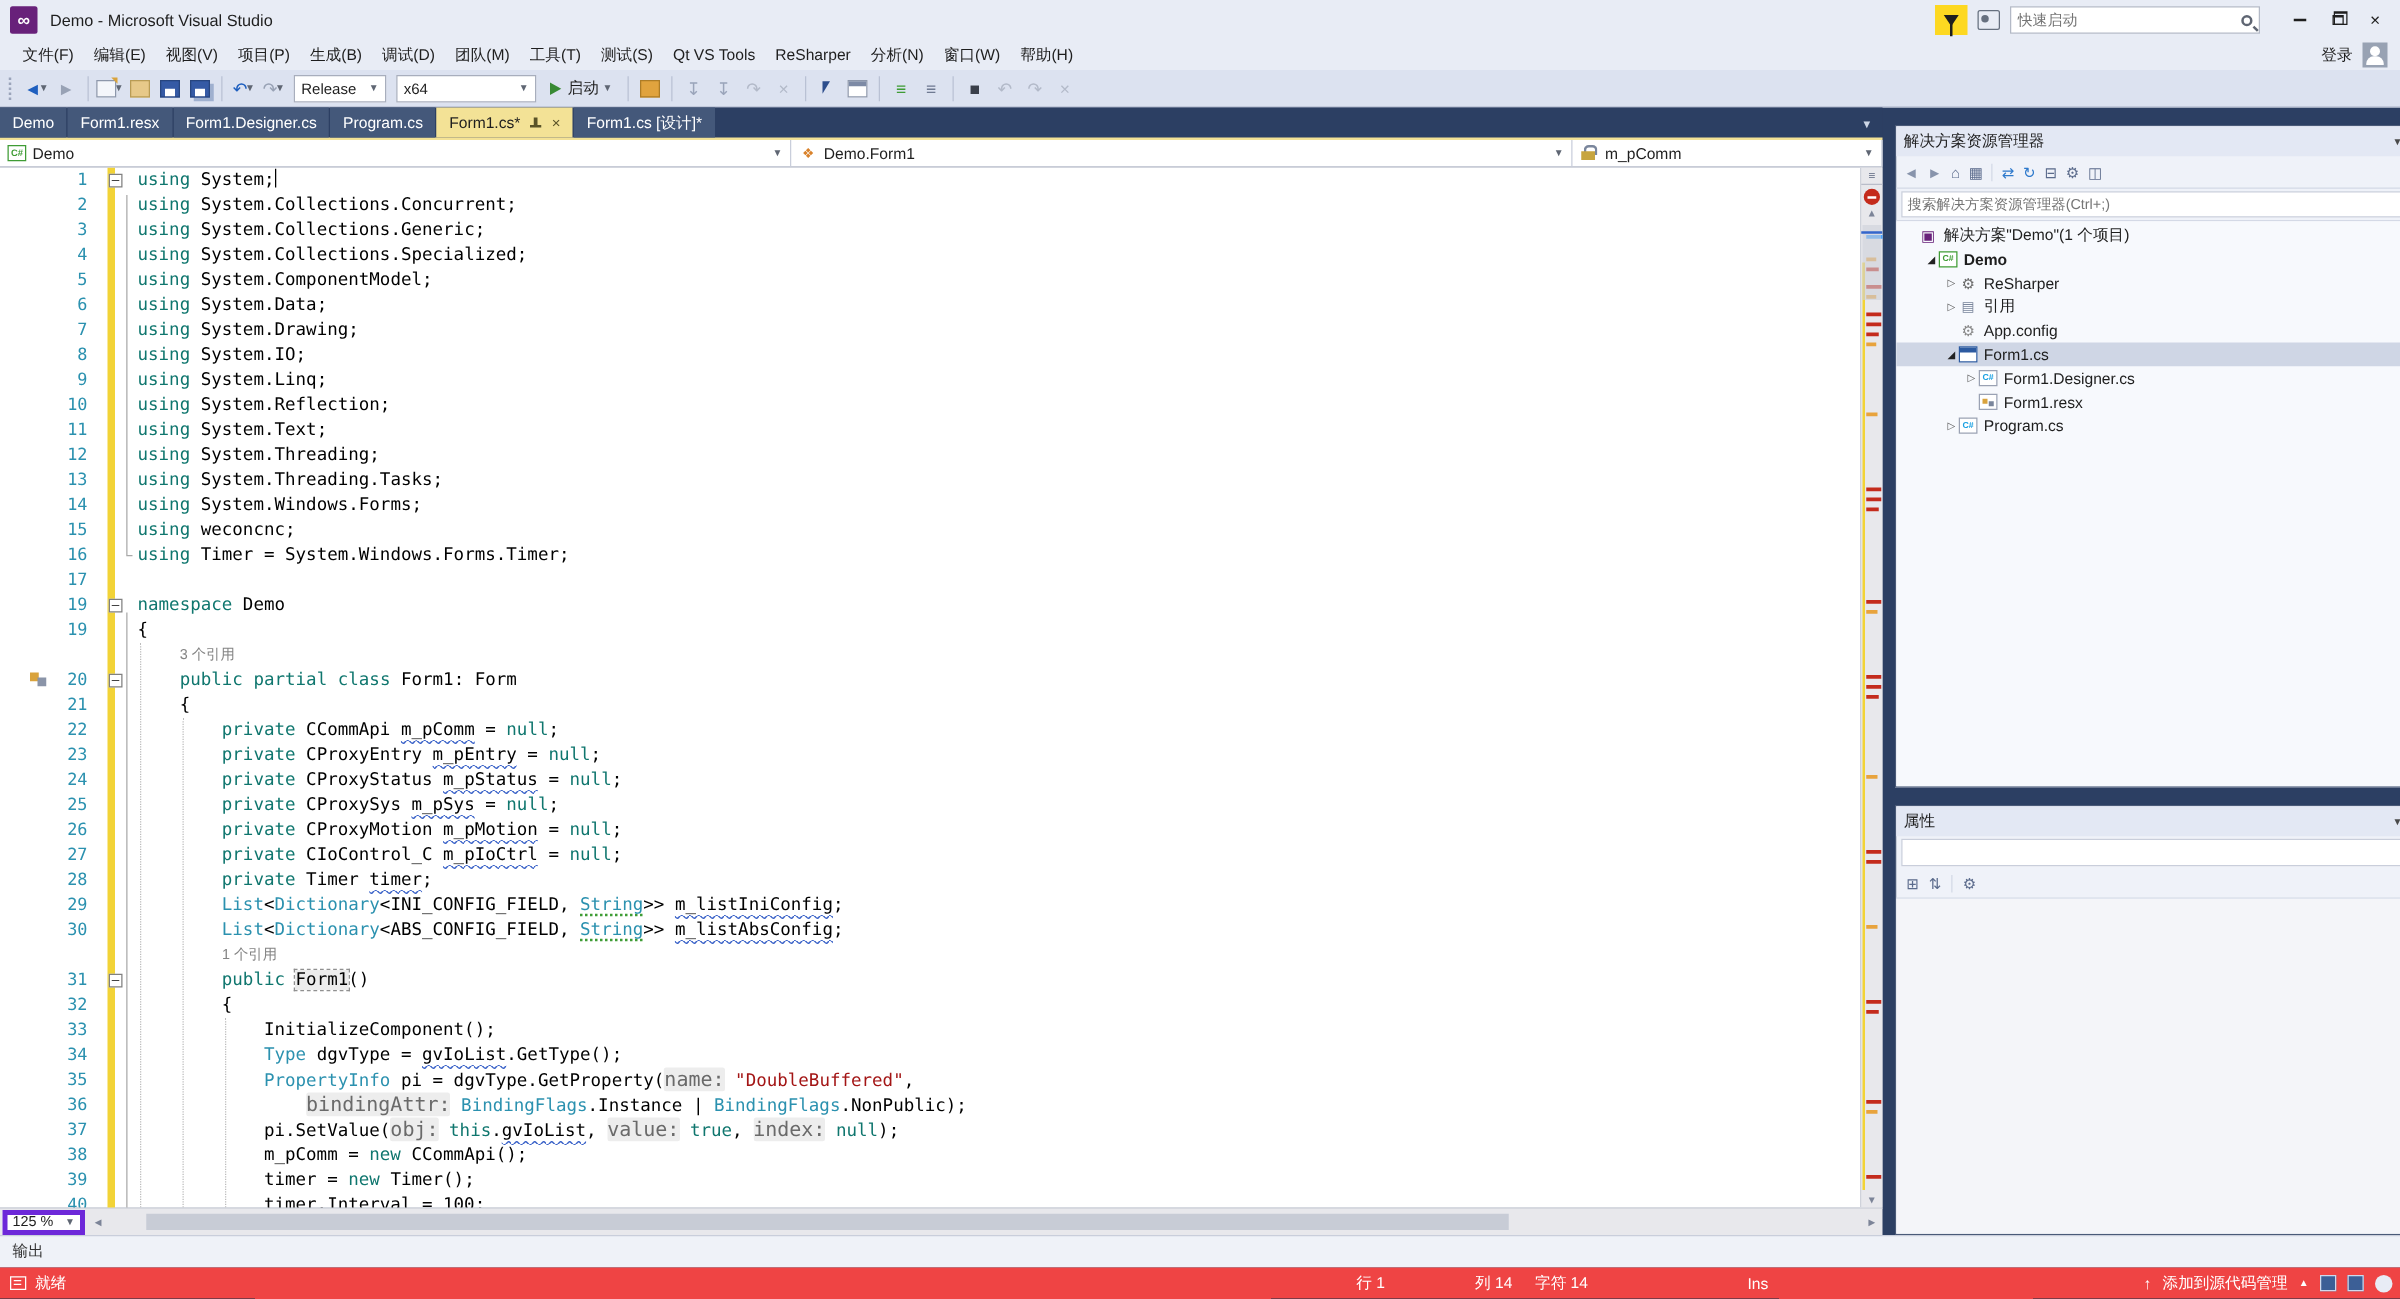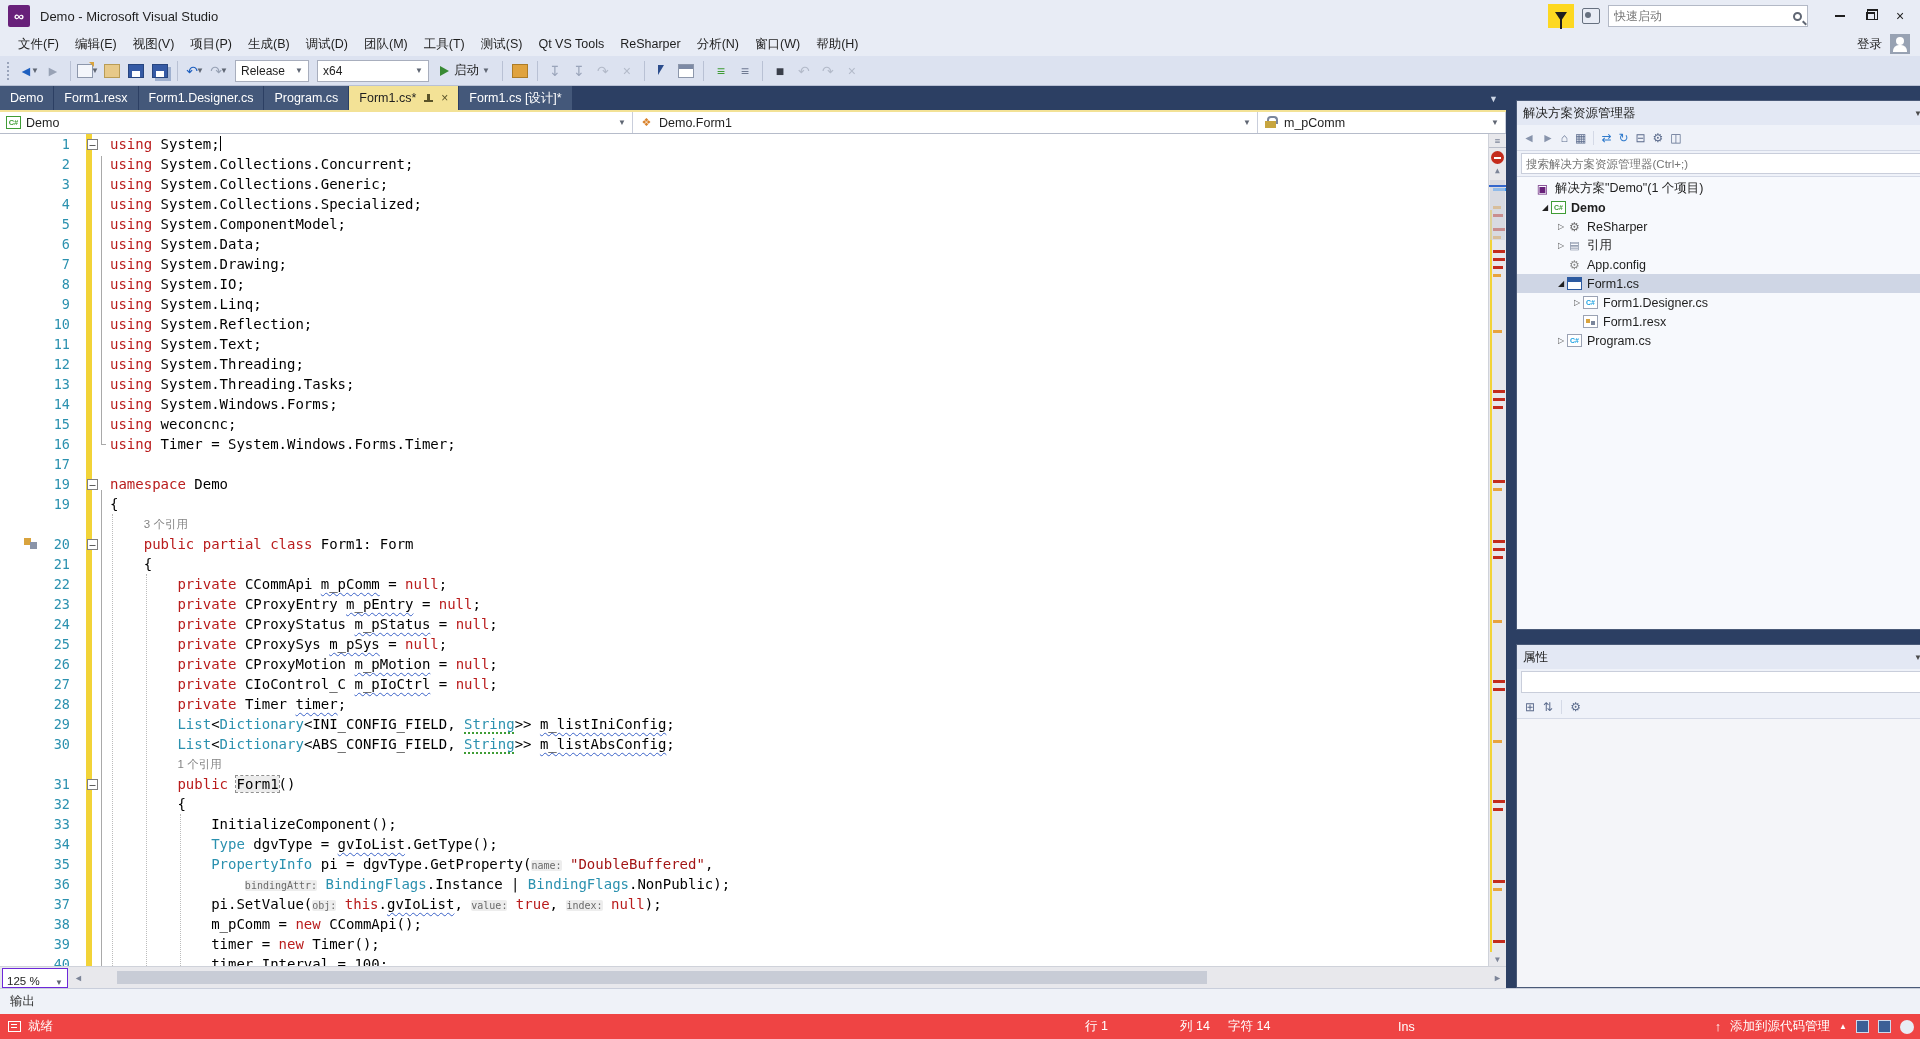--- a/index.html
+++ b/index.html
@@ -91,24 +91,24 @@
   .overlay { position:absolute; z-index:0; }
   .changebar { left:86px; width:6px; top:0; height:840px; background:#f2d337; }
   .guide { border-left:1px dotted #bcbcbc; width:1px; }
   .scopeline { border-left:1px solid #a9a9a9; width:1px; left:101px; }
   .scopefoot { height:1px; width:5px; background:#a9a9a9; left:101px; }
   .crow { position:relative; z-index:1; height:20px; line-height:20px; display:flex; white-space:pre; }
   .crow .ln { width:84px; text-align:right; padding-right:14px; color:#2b91af; flex:none; font-size:13.5px; }
   .crow .fold { width:26px; flex:none; position:relative; }
   .foldbox { position:absolute; left:3px; top:5px; width:11px; height:11px; border:1px solid #808080; background:#fff; color:#1e1e1e; font-size:10px; line-height:9px; text-align:center; z-index:2; }
   .crow .txt { flex:1; color:#000; }
-  .seg-k { color:#b91c1c; }
+  .seg-k { color:#0f766e; }
   .seg-t { color:#2b91af; }
   .seg-s { color:#a31515; }
-  .seg-h { color:#6a6a6a; background:#ededed; border-radius:2px; font-size:10px; }
+  .seg-h { color:#6a6a6a; background:#ededed; border-radius:2px; font-size:16px; }
   .seg-w { text-decoration:underline wavy #3a62c8 1px; text-underline-offset:3px; }
   .seg-g { color:#2b91af; text-decoration:underline dotted #3f9c35 2px; text-underline-offset:3px; }
   .seg-b { background:#ececec; outline:1px dashed #909090; }
   .cl-row .txt { color:#848484; font-size:11.5px; font-family:"Liberation Sans",sans-serif; }
   .caret { display:inline-block; width:1.5px; height:15px; background:#000; vertical-align:-2px; }
   .gutter-ic { position:absolute; left:24px; top:404px; z-index:2; width:16px; height:12px; }
   .gutter-ic i { position:absolute; width:7px; height:7px; }
   .gutter-ic i:first-child { left:0; top:0; background:#d9a33d; }
   .gutter-ic i:last-child { left:6px; top:4px; background:#8a94a8; }
 
@@ -117,21 +117,21 @@
   .ms-status { width:13px; height:13px; border-radius:50%; background:#c42b1c; margin:3px auto 2px; position:relative; }
   .ms-status:after { content:""; position:absolute; left:3px; top:5.5px; width:7px; height:2px; background:#fff; }
   .ms-arrow { text-align:center; color:#7c8498; font-size:8px; line-height:10px; }
   .ms-ticks { position:absolute; left:0; right:0; top:46px; bottom:14px; }
   .ms-ticks .chline { position:absolute; left:1px; width:2px; top:30px; bottom:0; background:#f2d337; }
   .tick { position:absolute; height:3px; }
   .ms-down { position:absolute; bottom:2px; left:0; right:0; text-align:center; color:#7c8498; font-size:8px; }
 
   
   .hscroll { height:22px; background:#e8e8ec; border-top:1px solid #cfd2da; display:flex; align-items:center; flex:none; }
-  .zoombox { width:66px; height:20px; background:#fff; border:1px solid #6d28d9; margin:0 2px; font-size:11.5px; display:flex; align-items:flex-end; padding:0 4px; }
+  .zoombox { width:66px; height:20px; background:#fff; border:4px solid #6d28d9; margin:0 2px; font-size:11.5px; display:flex; align-items:center; padding:0 4px; }
   .zoombox .ca { margin-left:auto; font-size:8px; color:#5f6673; }
   .hs-btn { width:17px; text-align:center; color:#7c8498; font-size:9px; }
   .hs-track { flex:1; position:relative; height:100%; }
   .hs-thumb { position:absolute; left:30px; width:1090px; top:4px; bottom:4px; background:#c8ccd6; }
 
   
   .dock { width:444px; margin-left:10px; padding-top:14px; display:flex; flex-direction:column; flex:none; }
   .panel { background:#eff2f9; border:1px solid #4a5a78; display:flex; flex-direction:column; }
   .p-head { height:24px; display:flex; align-items:center; padding:0 6px; font-size:12.5px; color:#1e1e1e; background:#e3e8f4; }
   .p-head .ph-btns { margin-left:auto; display:flex; gap:8px; align-items:center; color:#4a4a4a; }

